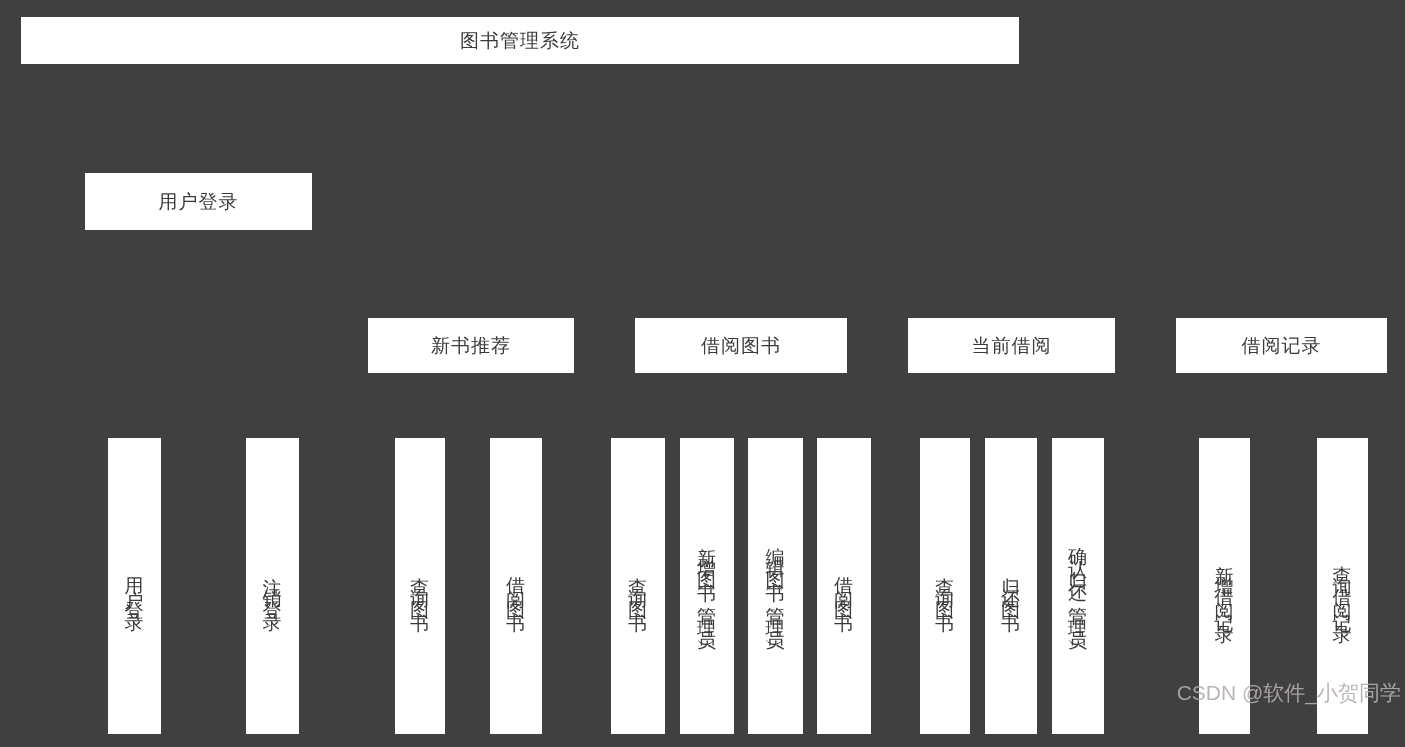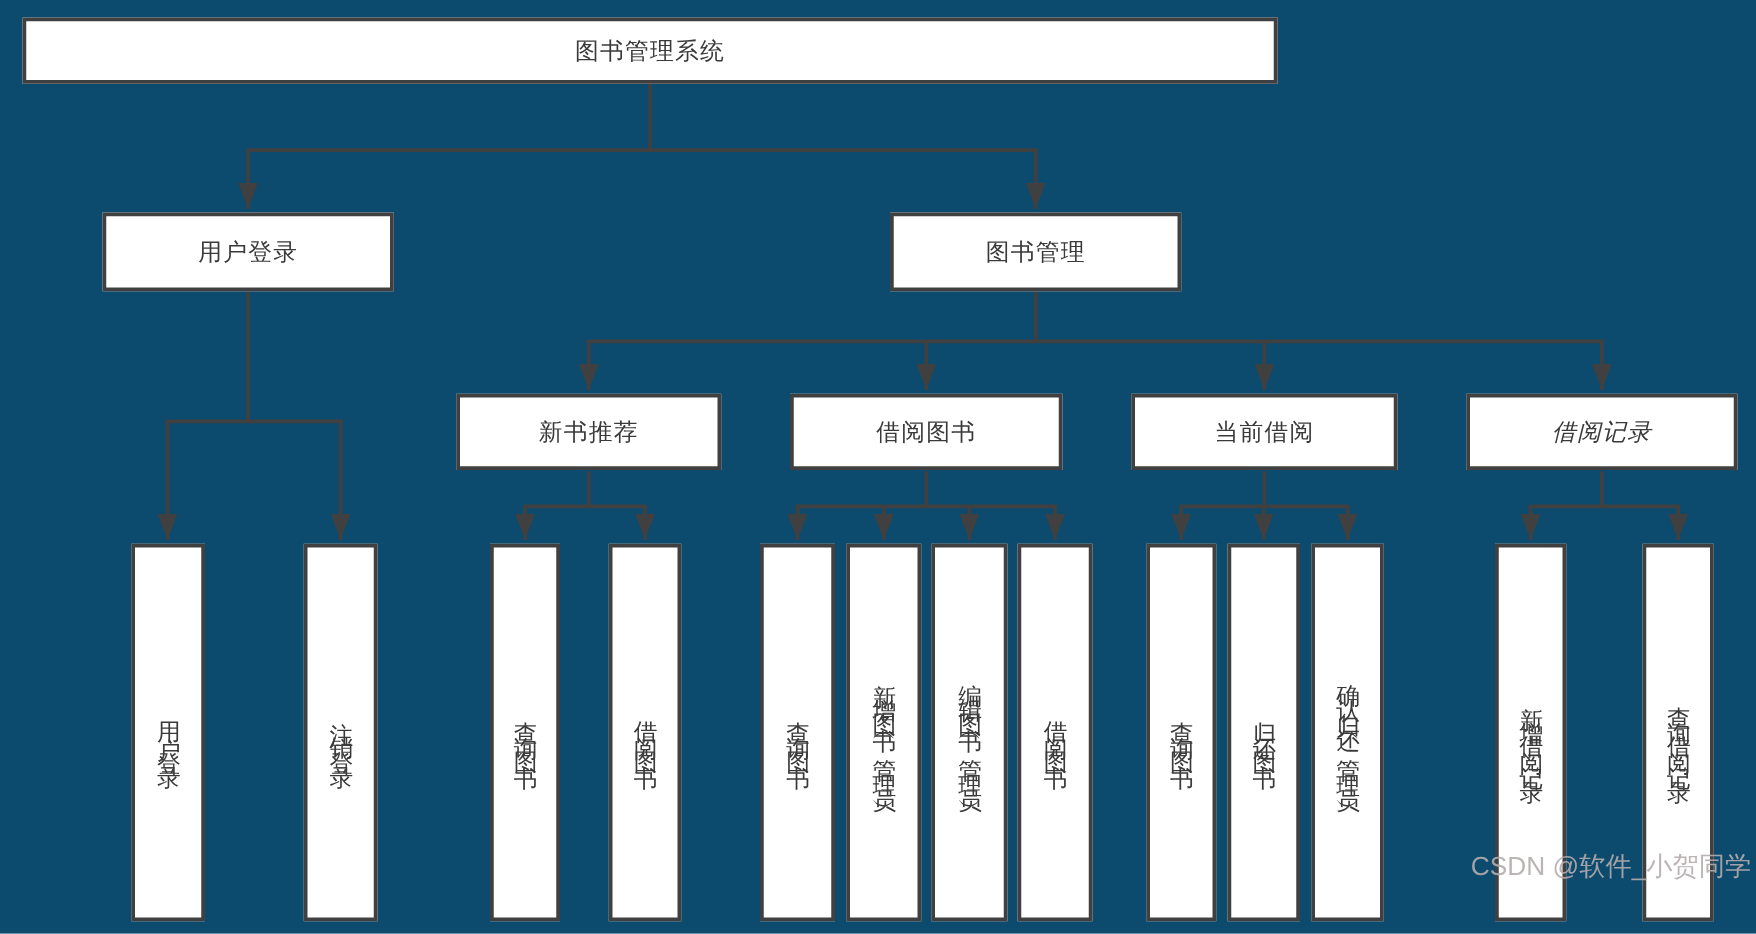--- a/index.html
+++ b/index.html
@@ -1,19 +1,19 @@
 <!DOCTYPE html>
 <html><head>
 <meta charset="utf-8">
 <style>
   html,body{margin:0;padding:0;background:#ffffff;}
   .canvas{
     position:relative;
     width:1405px;height:747px;
-    background:#0c4a6e;
+    background:#404040;
     font-family:"Liberation Sans",sans-serif;
     color:#3a3a3a;
     overflow:hidden;
   }
   .wires{position:absolute;left:0;top:0;z-index:1;}
   .box{
     position:absolute;
     box-sizing:border-box;
     background:#ffffff;
     border:3px solid #404040;
@@ -31,21 +31,21 @@
     line-height:1;
     white-space:nowrap;
   }
   
   .n-root{left:18px;top:14px;width:1004px;height:53px;}
   .n-user-login{left:82px;top:170px;width:233px;height:63px;}
   .n-book-mgmt{left:712px;top:170px;width:233px;height:63px;}
   .n-new-book{left:365px;top:315px;width:212px;height:61px;text-align:right;}
   .n-book-borrow{left:632px;top:315px;width:218px;height:61px;}
   .n-cur-borrow{left:905px;top:315px;width:213px;height:61px;font-family:Liberation Serif, serif;}
-  .n-borrow-rec{left:1173px;top:315px;width:217px;height:61px;font-style:italic;}
+  .n-borrow-rec{left:1173px;top:315px;width:217px;height:61px;}
   .leaf{top:435px;height:302px;}
   .n-u1{left:105px;width:59px;}
   .n-u2{left:243px;width:59px;}
   .n-n1{left:392px;width:56px;}
   .n-n2{left:487px;width:58px;}
   .n-b1{left:608px;width:60px;}
   .n-b2{left:677px;width:60px;}
   .n-b3{left:745px;width:61px;}
   .n-b4{left:814px;width:60px;}
   .n-c1{left:917px;width:56px;}
@@ -107,23 +107,20 @@
     </g>
   </svg>
 
   <div class="box n-root">
     <span>图书管理系统</span>
   </div>
 
   <div class="box n-user-login">
     <span>用户登录</span>
   </div>
-  <div class="box n-book-mgmt">
-    <span>图书管理</span>
-  </div>
 
   <div class="box n-new-book">
     <span>新书推荐</span>
   </div>
   <div class="box n-book-borrow">
     <span>借阅图书</span>
   </div>
   <div class="box n-cur-borrow">
     <span>当前借阅</span>
   </div>

